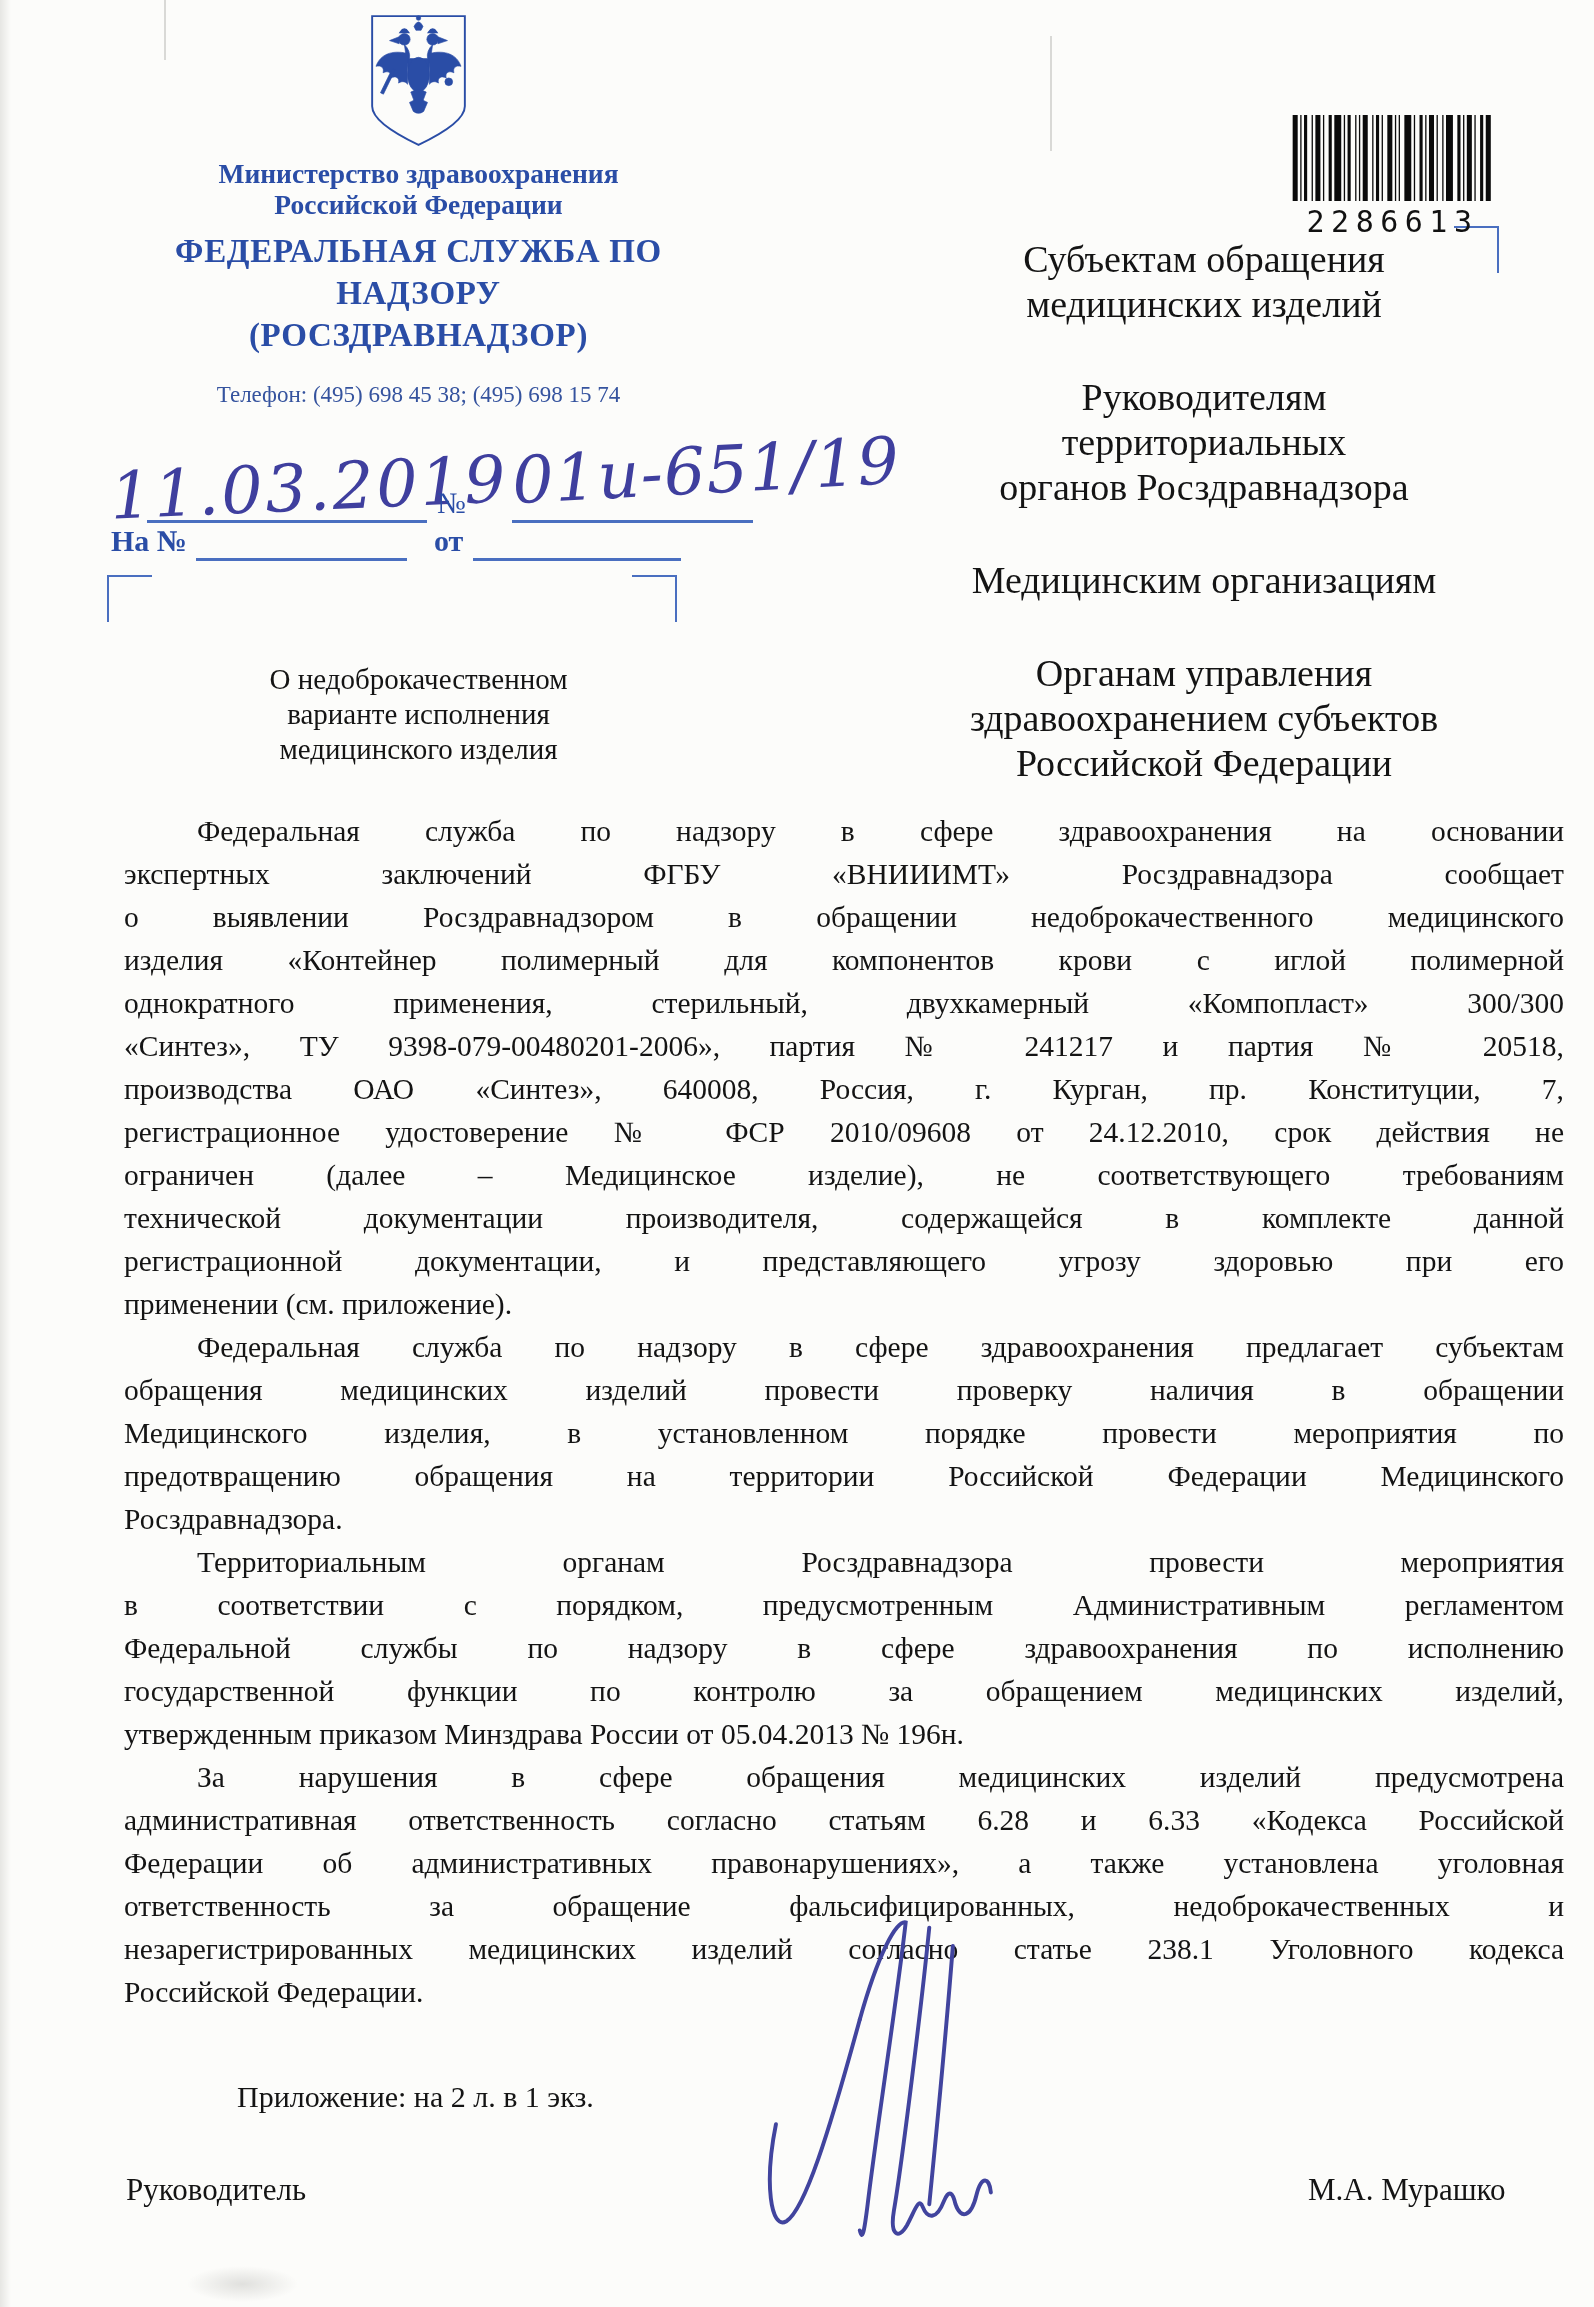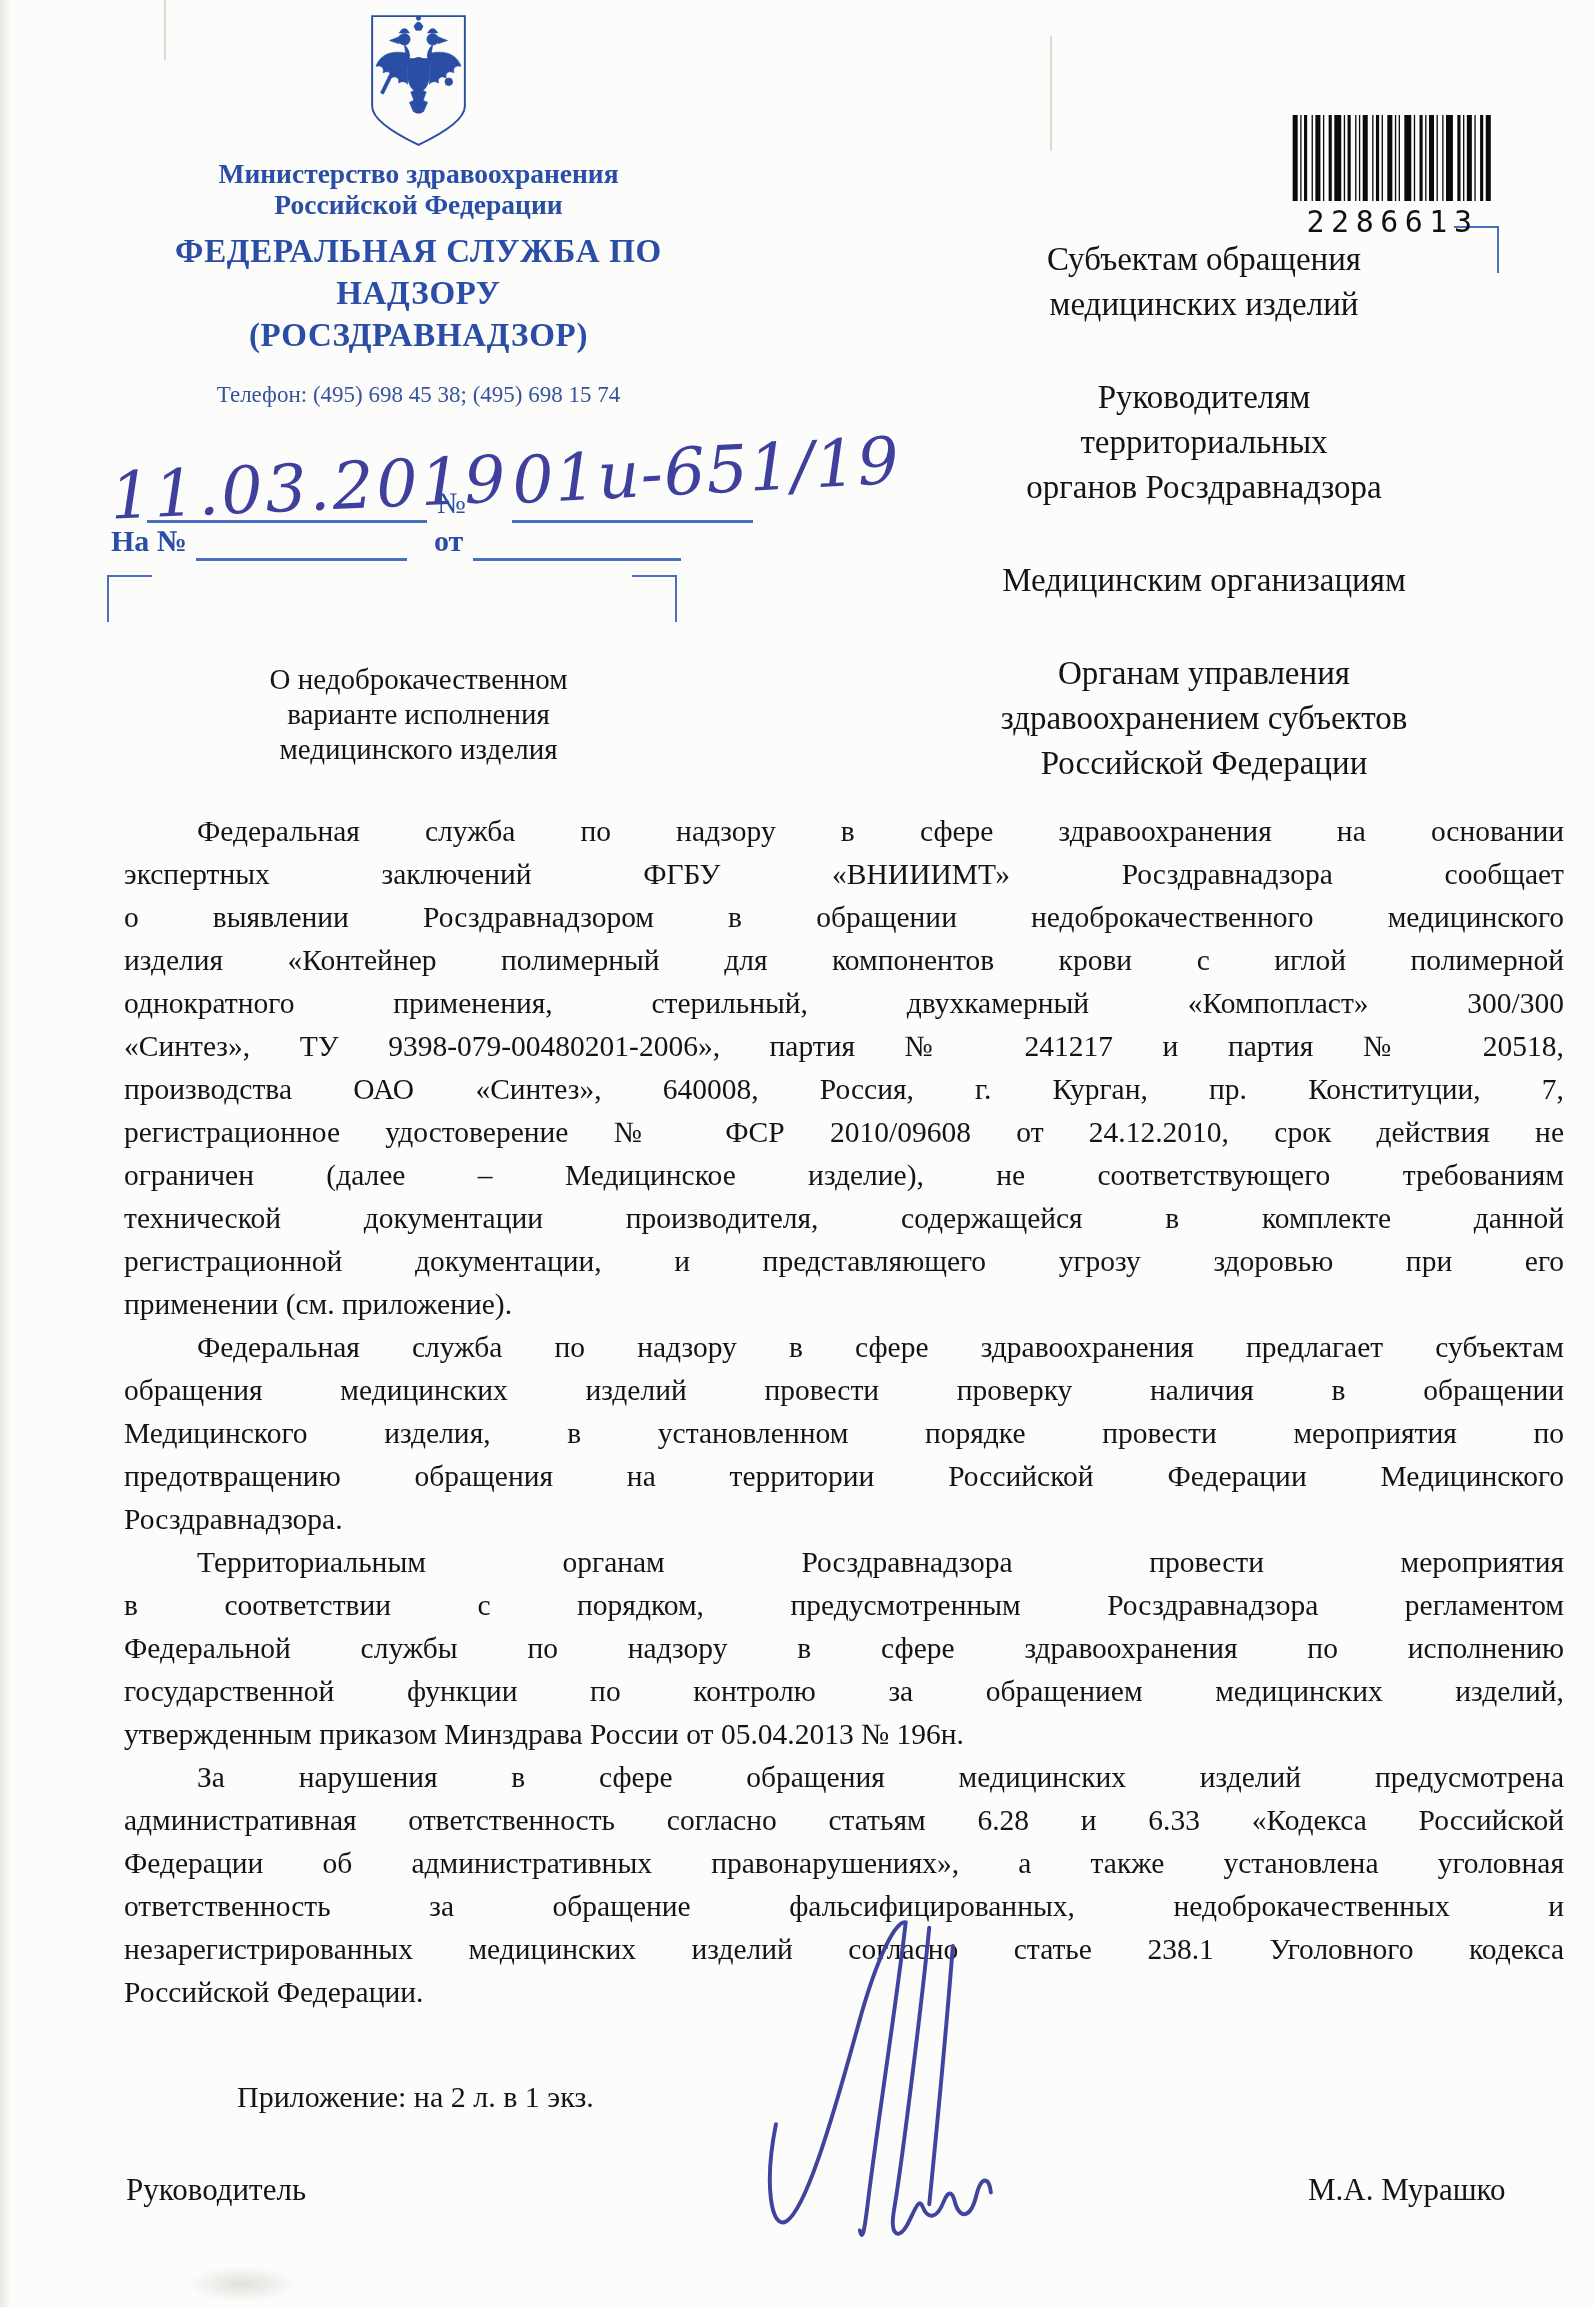--- a/index.html
+++ b/index.html
@@ -31,21 +31,21 @@
   .corner.tl{border-top:2.6px solid #4a6fc0;border-left:2.6px solid #4a6fc0;}
   .corner.tr{border-top:2.6px solid #4a6fc0;border-right:2.6px solid #4a6fc0;}
 
   
   .barcode-wrap{position:absolute;left:1291px;top:115px;width:203px;text-align:center;}
   .barcode-digits{font-family:"DejaVu Sans Mono",monospace;font-size:30px;letter-spacing:6.5px;color:#111;margin-top:1.3px;}
 
   
   .addressees{position:absolute;left:916px;top:237px;width:576px;text-align:center;}
   .addr-group{margin-bottom:48px;}
-  .addr-line{font-size:33px;line-height:45px;}
+  .addr-line{font-size:38px;line-height:45px;}
 
   
   .subject{position:absolute;left:209px;top:662px;width:419px;text-align:center;}
   .subject-line{font-size:29px;line-height:35px;}
 
   
   .body-block{position:absolute;left:124px;top:810px;width:1440px;}
   .para{margin:0;}
   .bline{height:43px;line-height:43px;font-size:29.5px;text-align:justify;text-align-last:justify;white-space:normal;}
   .bline.first{padding-left:73px;}
@@ -197,21 +197,21 @@
       </div>
       <div class="para">
         <div class="bline first">Федеральная служба по надзору в сфере здравоохранения предлагает субъектам</div>
         <div class="bline">обращения медицинских изделий провести проверку наличия в обращении</div>
         <div class="bline">Медицинского изделия, в установленном порядке провести мероприятия по</div>
         <div class="bline">предотвращению обращения на территории Российской Федерации Медицинского</div>
         <div class="bline last">Росздравнадзора.</div>
       </div>
       <div class="para">
         <div class="bline first">Территориальным органам Росздравнадзора провести мероприятия</div>
-        <div class="bline">в соответствии с порядком, предусмотренным Росздравнадзора регламентом</div>
+        <div class="bline">в соответствии с порядком, предусмотренным Административным регламентом</div>
         <div class="bline">Федеральной службы по надзору в сфере здравоохранения по исполнению</div>
         <div class="bline">государственной функции по контролю за обращением медицинских изделий,</div>
         <div class="bline last">утвержденным приказом Минздрава России от 05.04.2013 № 196н.</div>
       </div>
       <div class="para">
         <div class="bline first">За нарушения в сфере обращения медицинских изделий предусмотрена</div>
         <div class="bline">административная ответственность согласно статьям 6.28 и 6.33 «Кодекса Российской</div>
         <div class="bline">Федерации об административных правонарушениях», а также установлена уголовная</div>
         <div class="bline">ответственность за обращение фальсифицированных, недоброкачественных и</div>
         <div class="bline">незарегистрированных медицинских изделий согласно статье 238.1 Уголовного кодекса</div>

